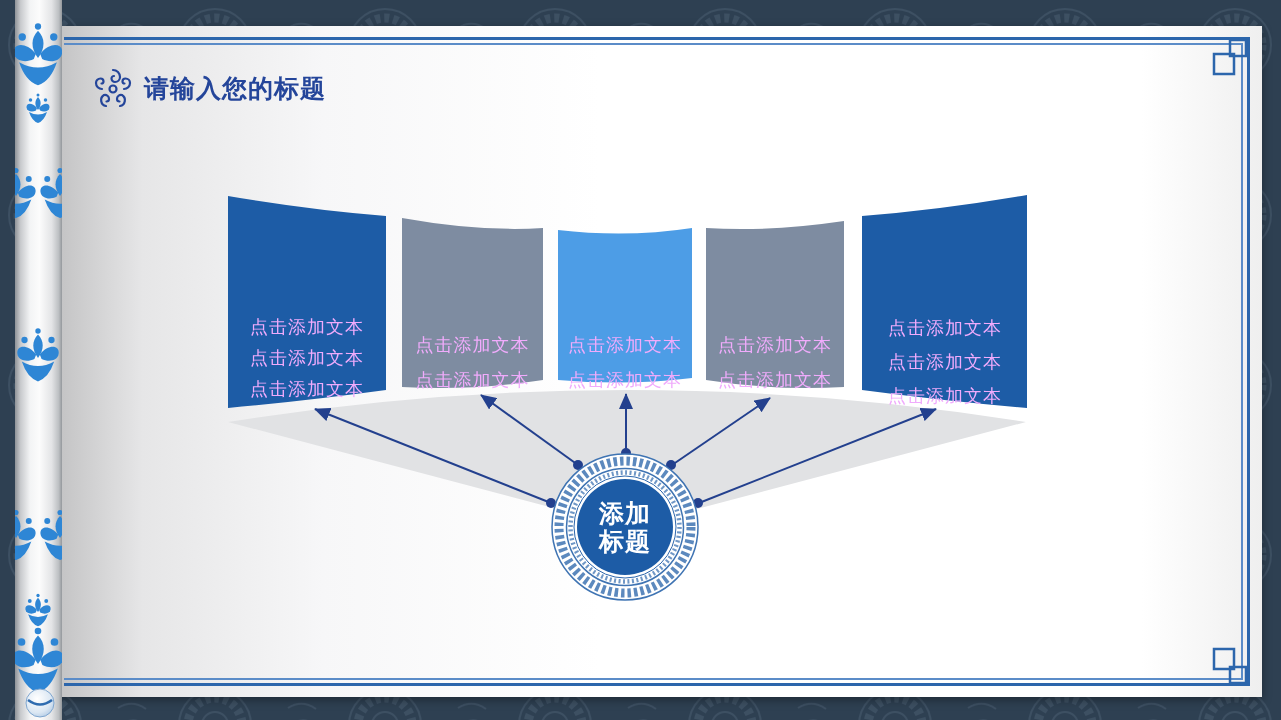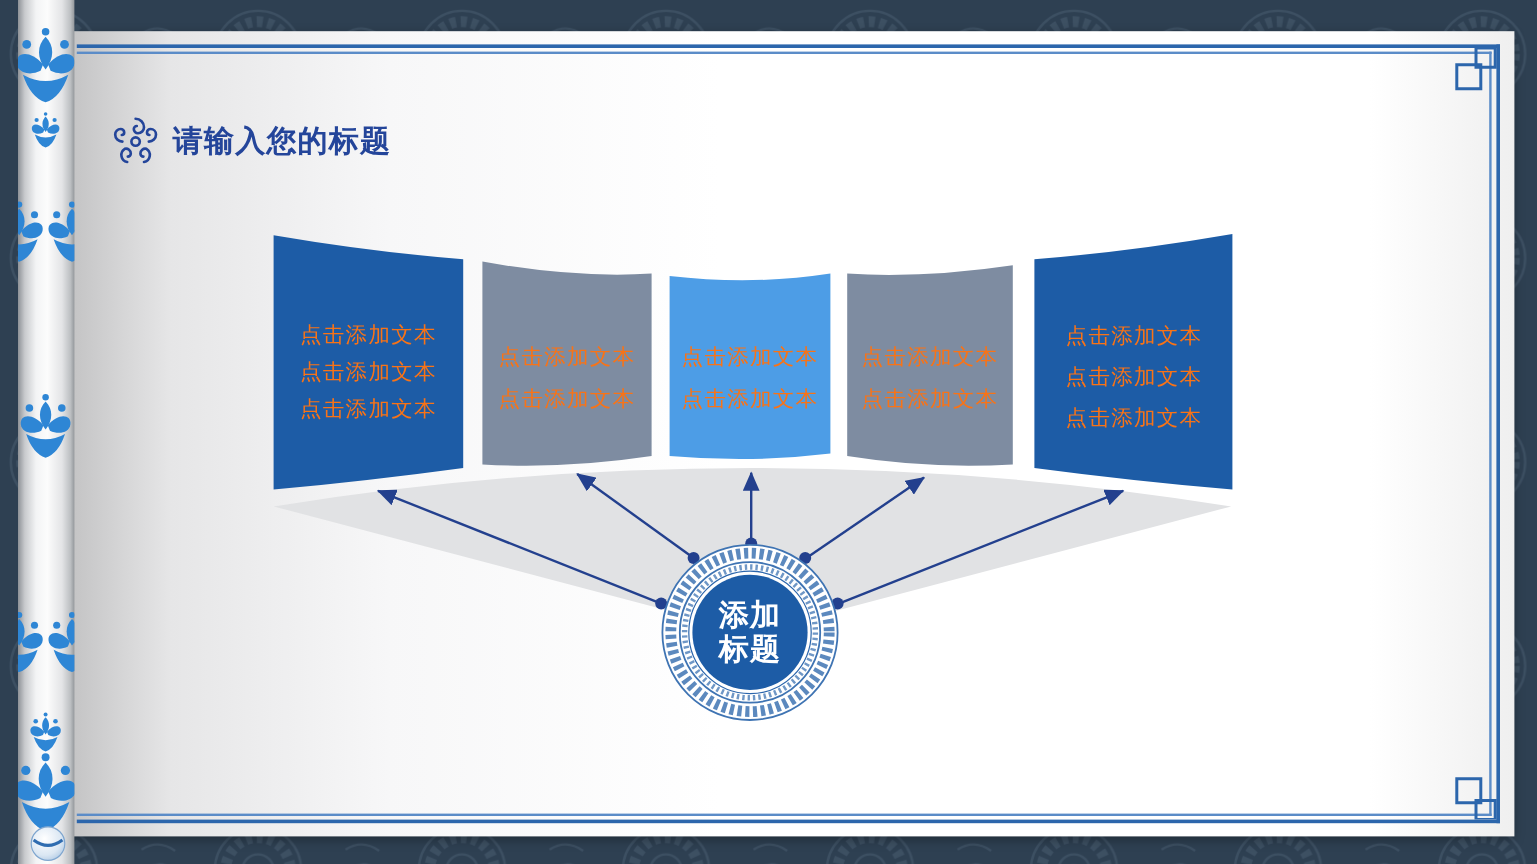--- a/index.html
+++ b/index.html
@@ -15,24 +15,24 @@
   .b-top-thick{left:6px;right:12px;top:11px;height:3px;}
   .b-top-thin{left:6px;right:19px;top:17px;height:2px;}
   .b-right-thick{right:12px;top:11px;bottom:11px;width:3px;}
   .b-right-thin{right:19px;top:17px;bottom:17px;width:2px;}
   .b-bot-thick{left:6px;right:12px;bottom:11px;height:3px;}
   .b-bot-thin{left:6px;right:19px;bottom:17px;height:2px;}
   .knot{position:absolute;width:44px;height:44px;}
   .knot-tr{left:1150px;top:14px;}
   .knot-br{left:1150px;bottom:14px;transform:scaleY(-1);}
   
-  .title-row{position:absolute;left:94px;top:66px;height:44px;display:flex;align-items:center;gap:12px;margin-top:29px;}
+  .title-row{position:absolute;left:94px;top:66px;height:44px;display:flex;align-items:center;gap:12px;}
   .slide-title{font-size:25px;letter-spacing:1px;color:#24459a;font-weight:600;}
   
-  .ptext{position:absolute;color:#f97316;font-size:18px;text-align:center;letter-spacing:1px;}
+  .ptext{position:absolute;color:#f0abfc;font-size:18px;text-align:center;letter-spacing:1px;margin-top:48px;}
   .pt1{left:228px;top:264px;width:158px;line-height:31px;}
   .pt2{left:400px;top:280px;width:145px;line-height:35px;}
   .pt3{left:556px;top:280px;width:138px;line-height:35px;}
   .pt4{left:704px;top:280px;width:142px;line-height:35px;}
   .pt5{left:862px;top:263px;width:166px;line-height:34px;}
   .badge-label{position:absolute;left:575px;top:499px;width:100px;text-align:center;
     color:#fff;font-size:25px;line-height:28px;letter-spacing:1px;font-weight:bold;}
 </style>
 </head>
 <body>

